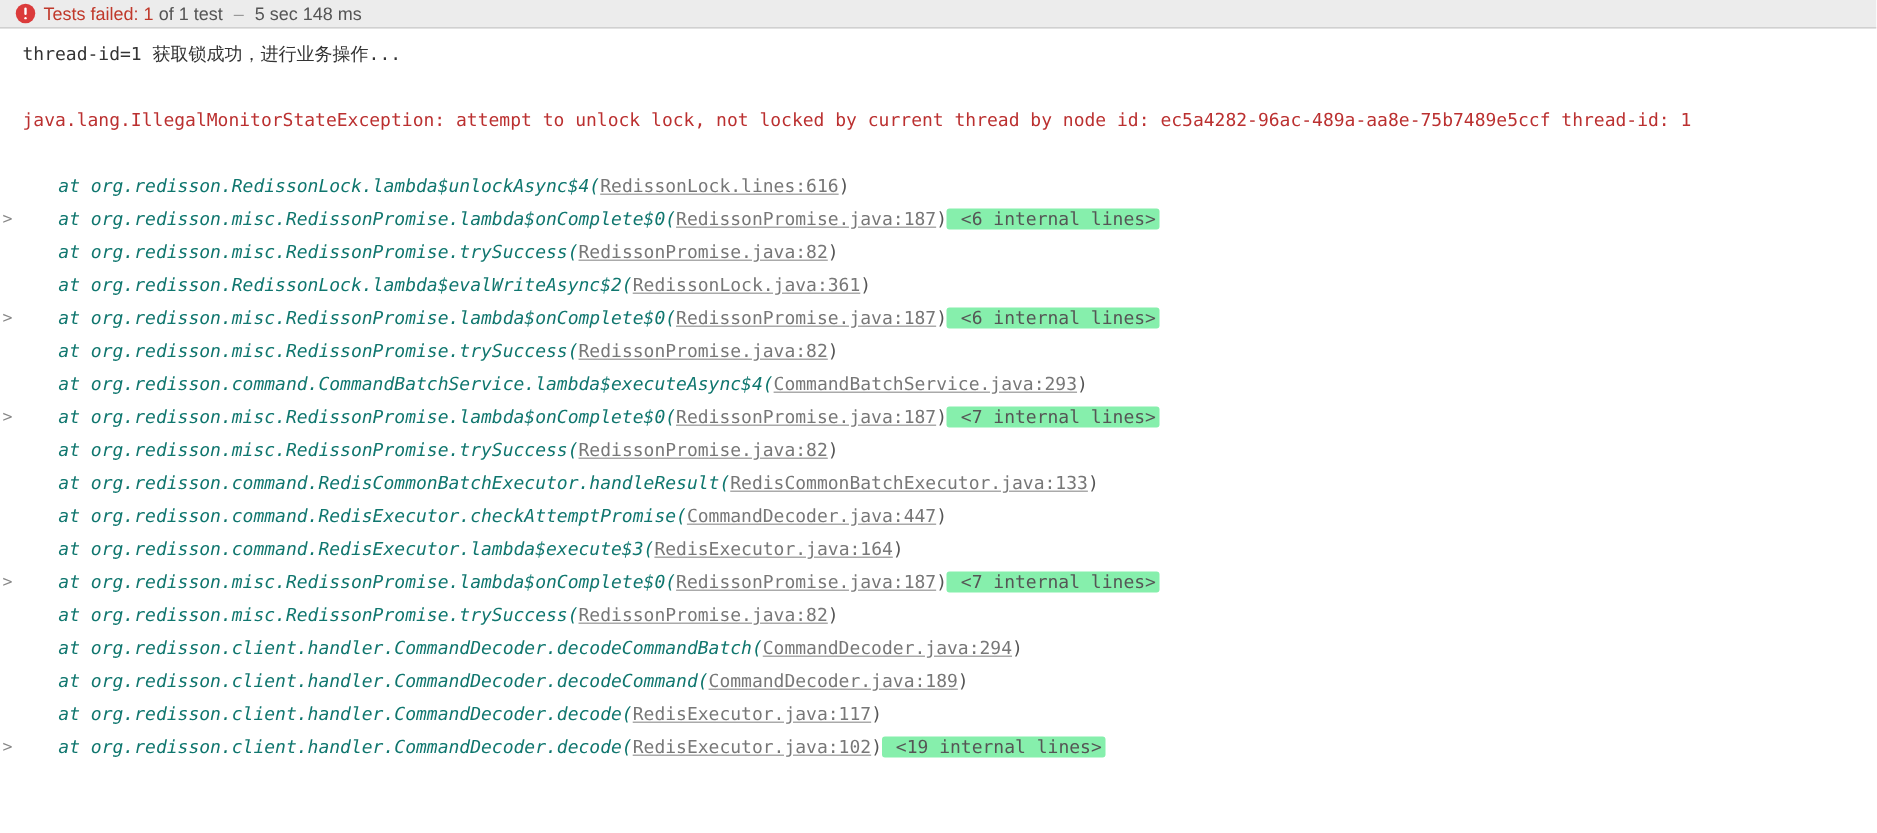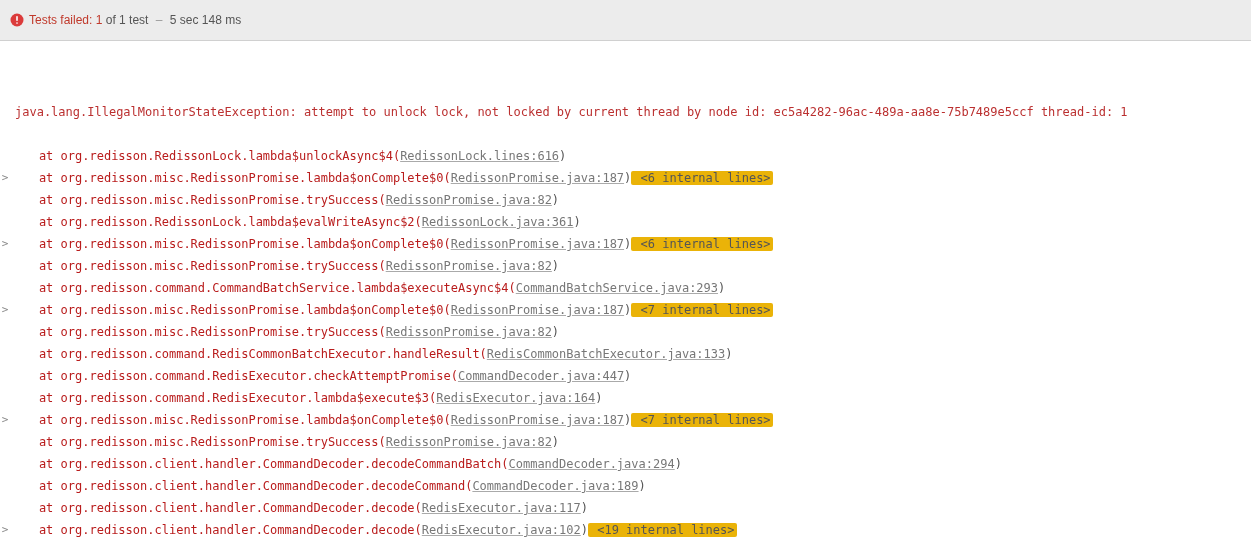--- a/index.html
+++ b/index.html
@@ -1,36 +1,36 @@
 <!DOCTYPE html>
 <html><head>
 <meta charset="utf-8">
 <style>
   * { margin: 0; padding: 0; box-sizing: border-box; }
   body { font-family: 'Segoe UI', Arial, sans-serif; font-size: 12px; background: #fff; color: #333; width: 1251px; }
   
-  .header { background: #ececec; border-bottom: 1px solid #d0d0d0; padding: 13px 10px; display: flex; align-items: flex-start; gap: 5px; }
+  .header { background: #ececec; border-bottom: 1px solid #d0d0d0; padding: 2px 10px; display: flex; align-items: flex-start; gap: 5px; }
   .fail-icon { width: 14px; height: 14px; display:inline-flex; align-items:center; justify-content:center; }
   .fail-icon svg { width:14px; height:14px; }
   .header-text { font-size: 12px; color: #555; }
   .header-text .failed { color: #c0392b; font-weight: 500; }
   .header-text .count { color: #c0392b; }
   .header-text .sep { color: #999; margin: 0 4px; }
   
   .console { font-family: 'Consolas', 'Monaco', monospace; font-size: 12px; line-height: 22px; padding: 6px 0; }
   .log-line { padding-left: 15px; color: #333; white-space: pre; }
   
-  .ex-line { padding-left: 15px; color: #bb3030; white-space: pre; margin-top: 32px; }
+  .ex-line { padding-left: 15px; color: #bb3030; white-space: pre; }
   
   .trace-row { display: flex; align-items: center; }
   .gutter { width: 10px; text-align: center; color: #888; cursor: pointer; font-size: 11px; flex-shrink: 0; user-select:none; }
   .trace-line { white-space: pre; flex-shrink: 0; color: #555; }
-  .trace-line .at { color: #b91c1c; }
+  .trace-line .at { color: #0f766e; font-style: italic; }
   .link { color: #777; text-decoration: underline; text-decoration-color: #aaa; cursor: pointer; }
-  .internal { background: #eab308; color: #555; padding: 0 2px; border-radius: 2px; text-align: center; }
+  .internal { background: #86efac; color: #555; padding: 0 2px; border-radius: 2px; text-align: center; }
   
   .spacer { height: 22px; }
 </style>
 </head>
 <body>
 
 <div class="header">
   <span class="fail-icon">
     <svg viewBox="0 0 14 14">
         <circle cx="7" cy="7" r="6.5" fill="#db3b3b"></circle>
@@ -41,20 +41,21 @@
   <span class="header-text">
     <span class="failed">Tests failed:</span>
     <span class="count">1</span>
     <span>of 1 test</span>
     <span class="sep">–</span>
     <span>5 sec 148 ms</span>
   </span>
 </div>
 
 <div class="console">
+  <div class="log-line">thread-id=1 获取锁成功，进行业务操作...</div>
   <div class="spacer"></div>
   <div class="ex-line">java.lang.IllegalMonitorStateException: attempt to unlock lock, not locked by current thread by node id: ec5a4282-96ac-489a-aa8e-75b7489e5ccf thread-id: 1</div>
   <div class="spacer"></div>
   <div id="trace-container">
       <div class="trace-row">
         <div class="gutter"></div>
         <div class="trace-line"><span class="at">    at org.redisson.RedissonLock.lambda$unlockAsync$4(</span><span class="link">RedissonLock.lines:616</span><span>)</span></div>
       </div>
       <div class="trace-row">
         <div class="gutter">&gt;</div>

